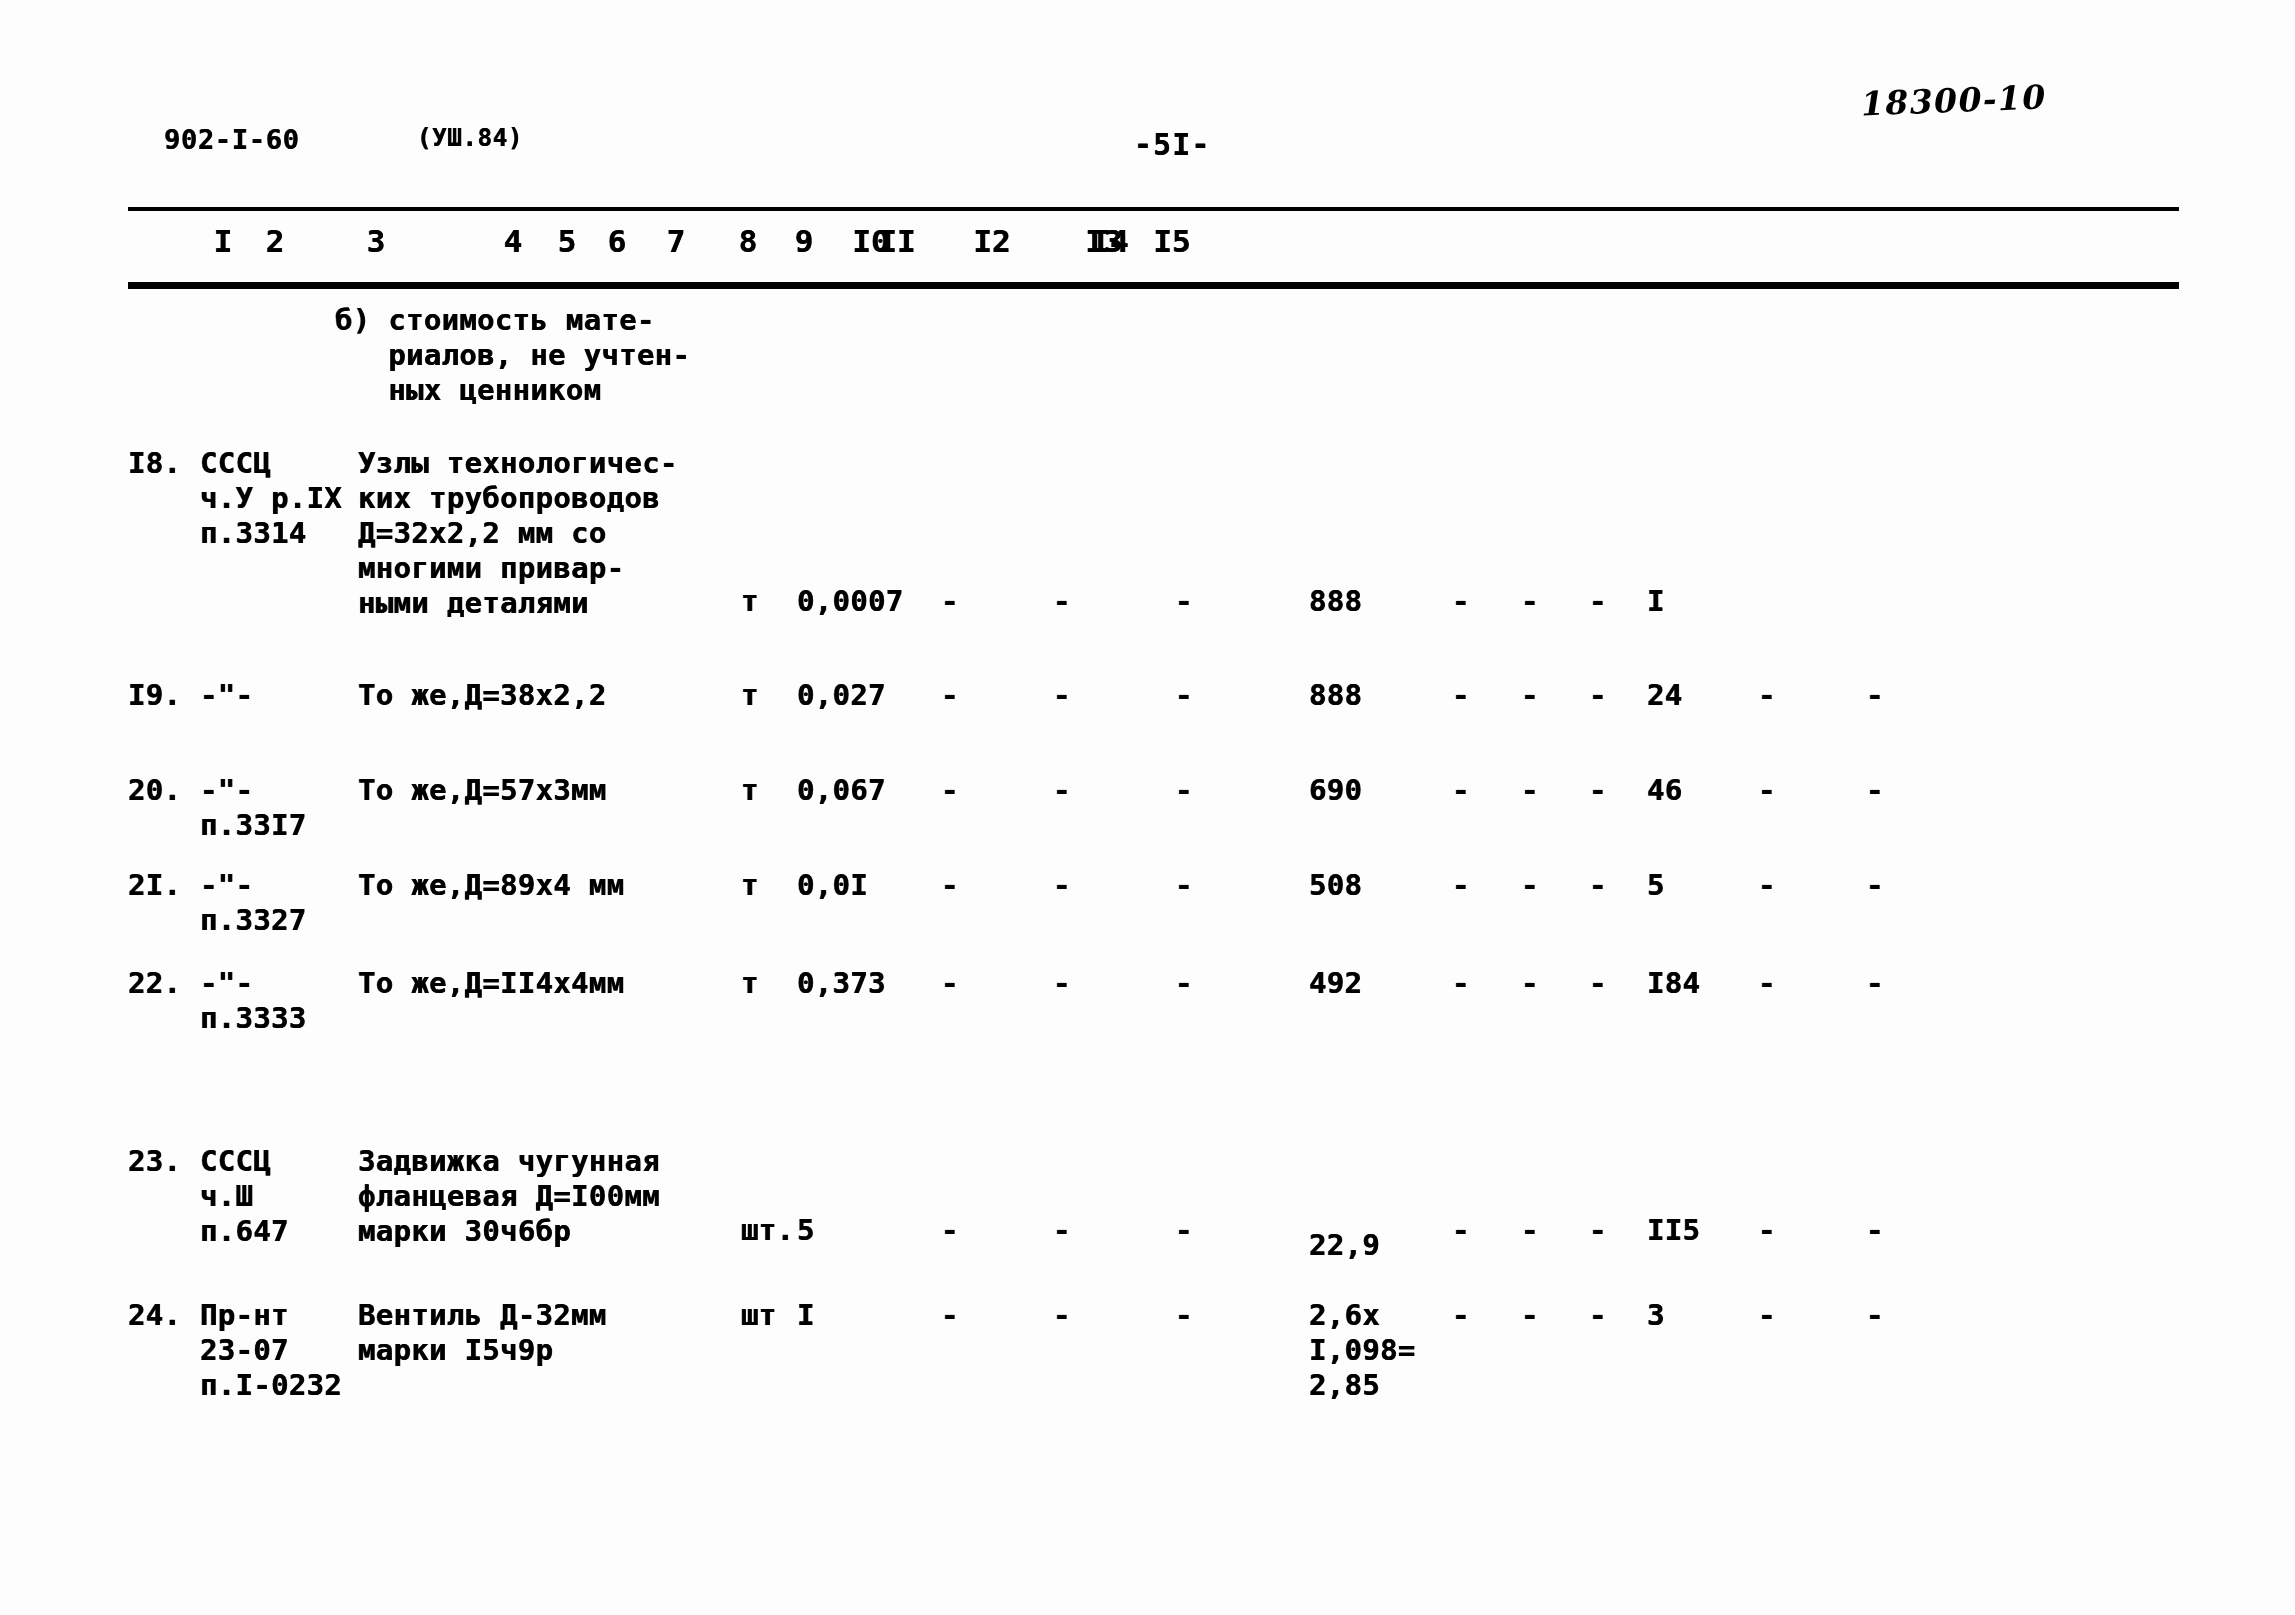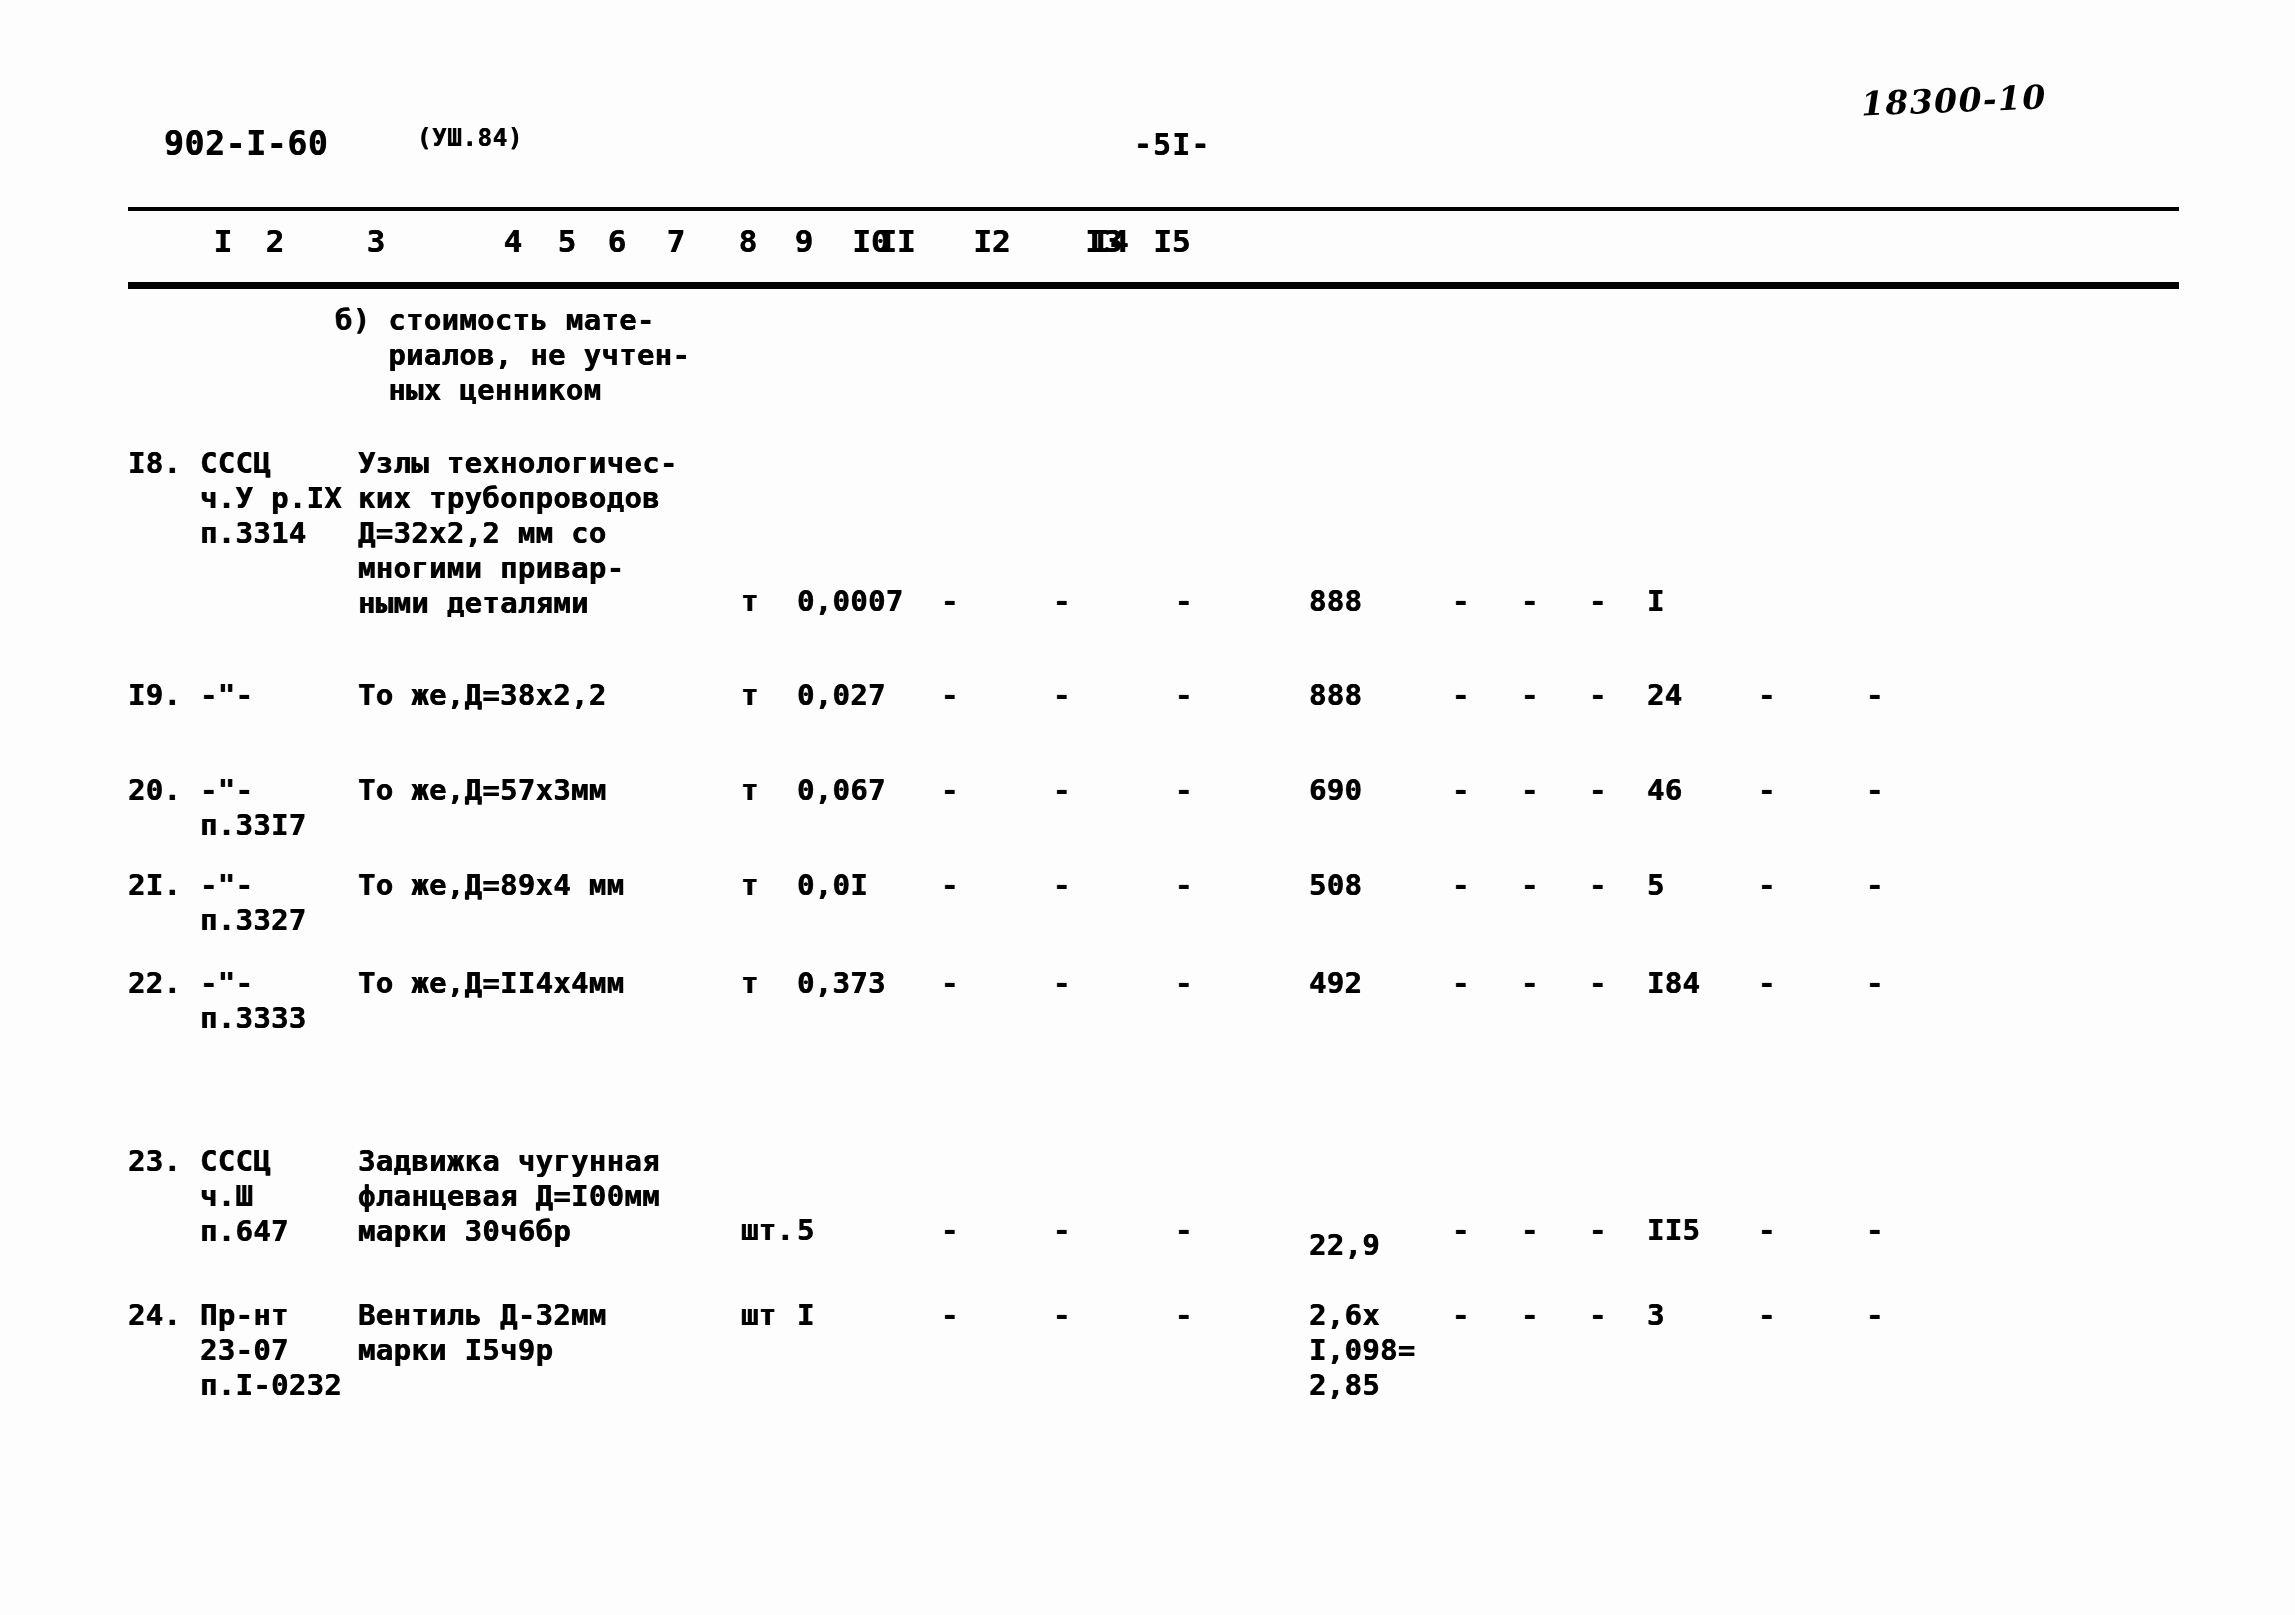--- a/index.html
+++ b/index.html
@@ -23,21 +23,21 @@
     width: 2295px;
     height: 1615px;
     background: #fdfdfd;
   }
 
   
   .doc-code {
     position: absolute;
     left: 164px;
     top: 124px;
-    font-size: 33px;
+    font-size: 27px;
     font-weight: 700;
     letter-spacing: 0.7px;
     white-space: pre;
   }
   .doc-variant {
     position: absolute;
     left: 417px;
     top: 124px;
     font-size: 24px;
     font-weight: 700;

